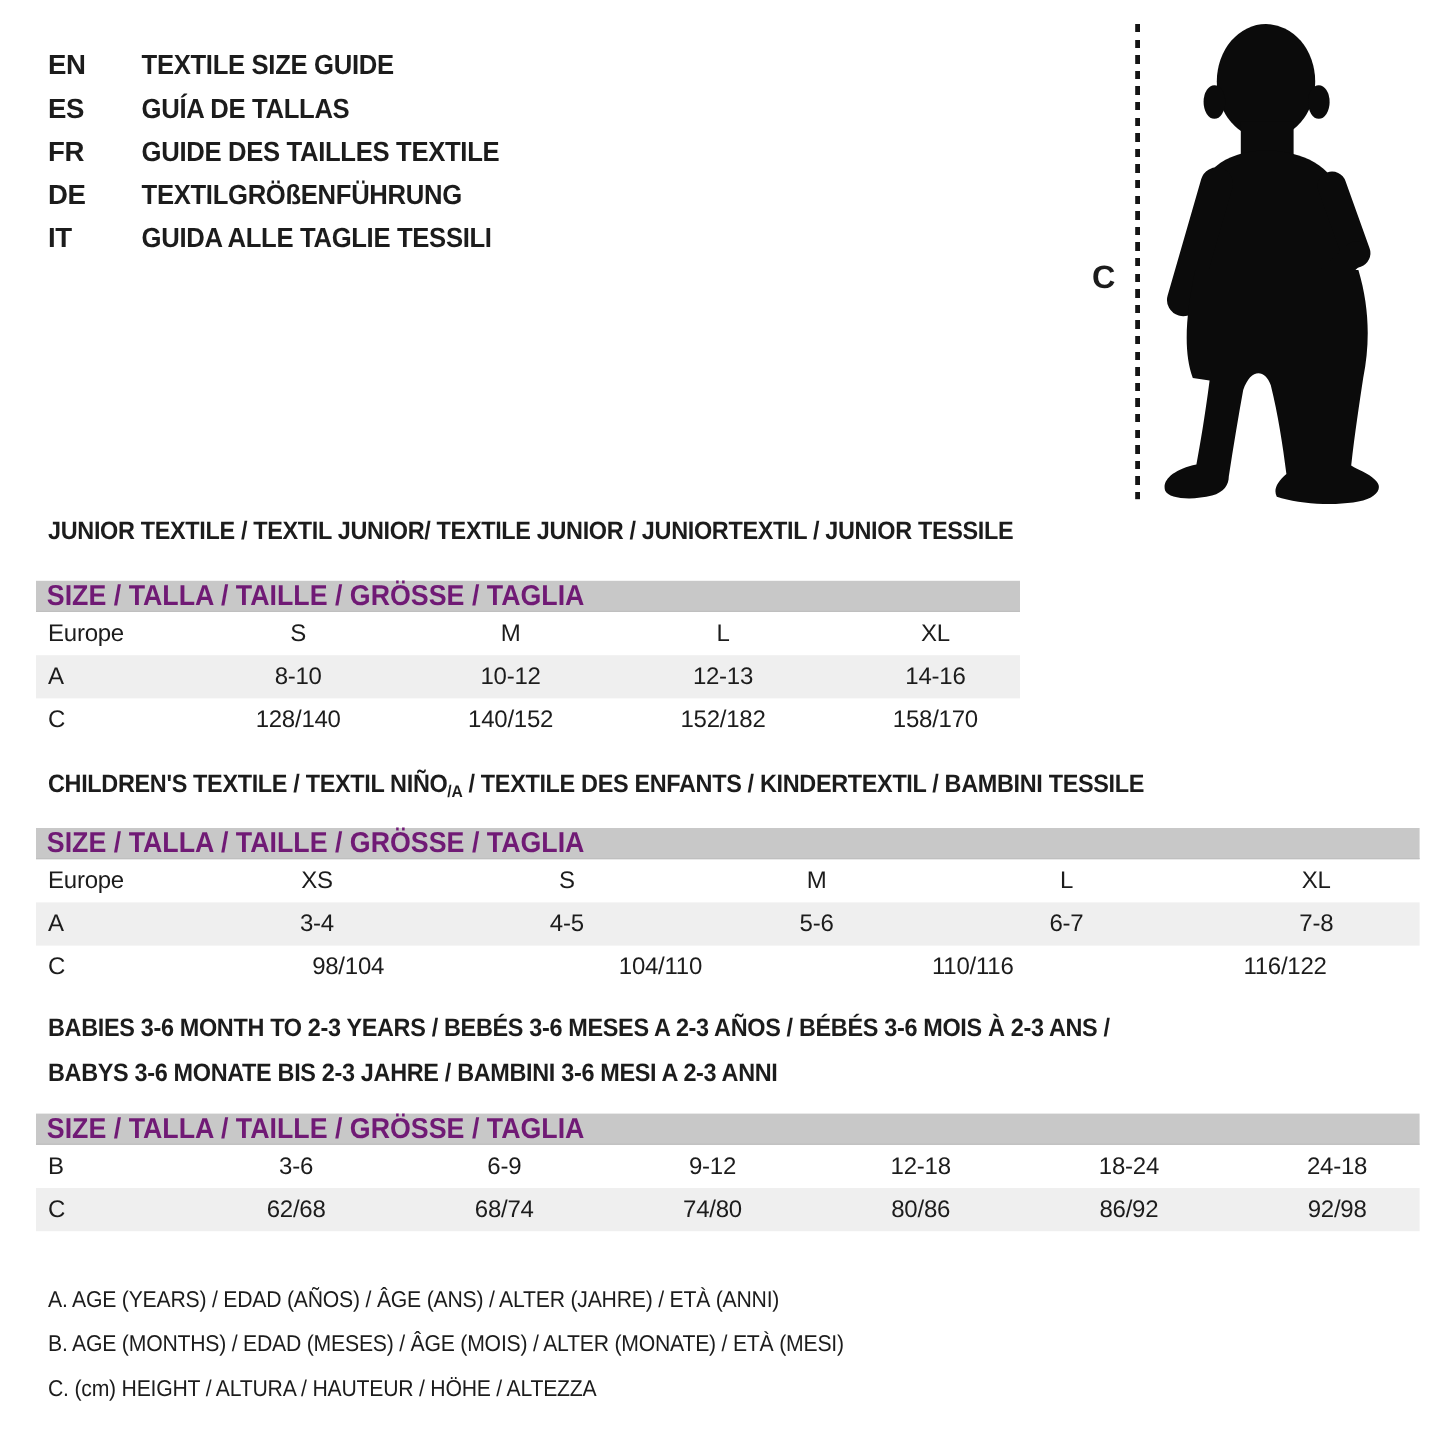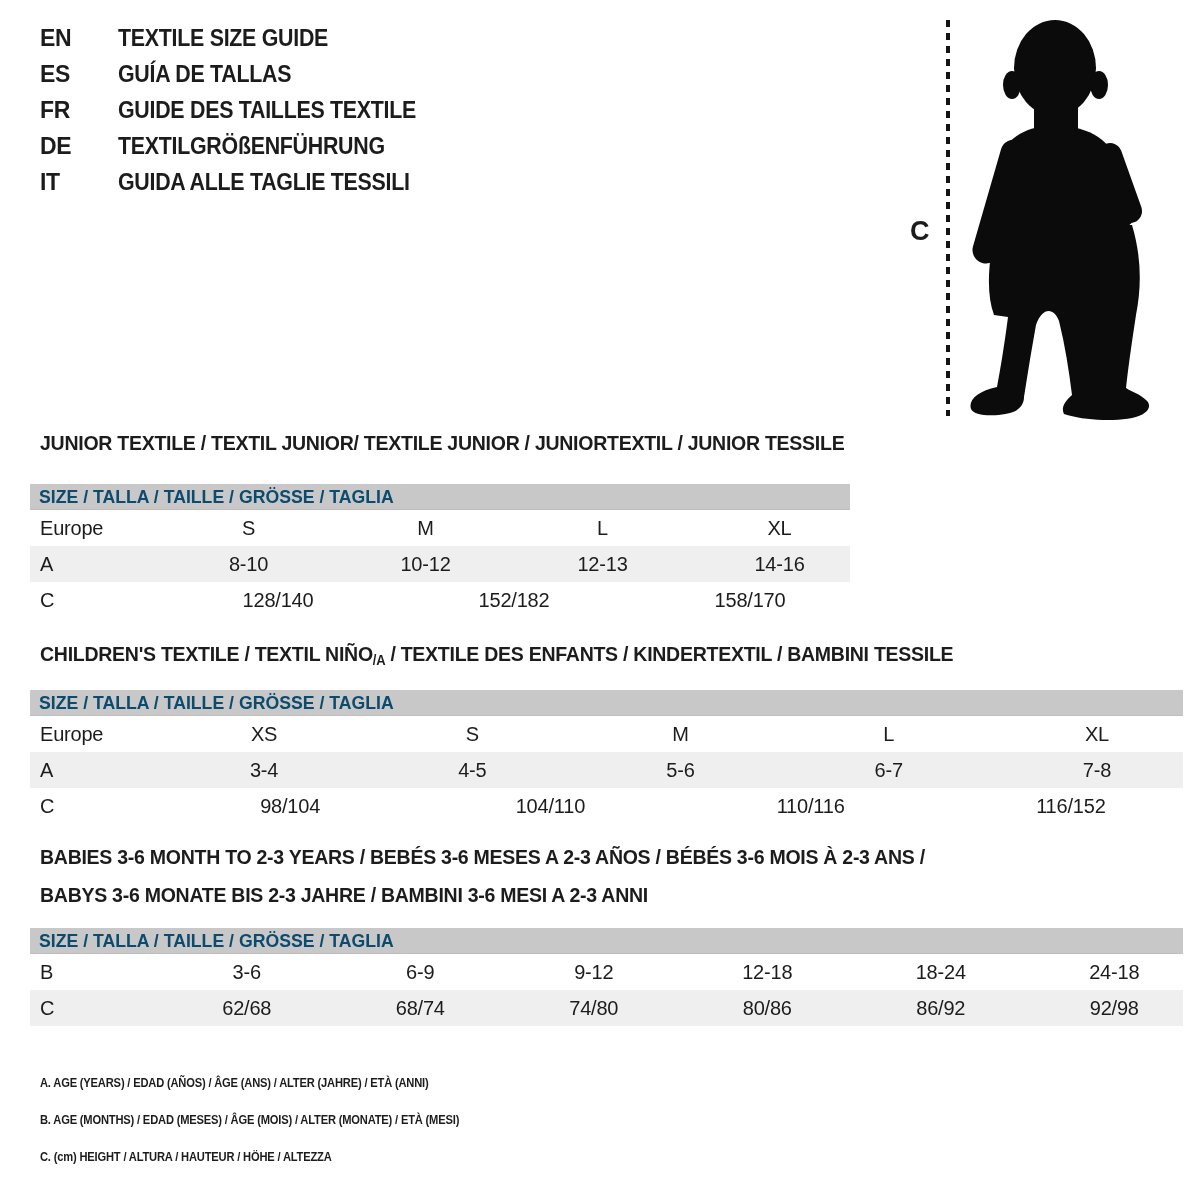--- a/index.html
+++ b/index.html
@@ -5,53 +5,53 @@
   * { margin:0; padding:0; box-sizing:border-box; }
   html,body { background:#ffffff; }
   body { font-family:"Liberation Sans", sans-serif; color:#1c1c1c; }
   .page {
     position:relative; width:1200px; height:1200px; background:#ffffff;
     overflow:hidden;
   }
   .cond { display:inline-block; transform:scaleX(0.93); transform-origin:0 50%; white-space:nowrap; }
 
   
-  .lang-list { position:absolute; left:40px; top:20px; }
+  .lang-list { position:absolute; left:40px; top:36px; }
   .lang-row { display:flex; height:36px; line-height:36px; }
   .lang-code { width:78px; font-weight:700; font-size:23px; letter-spacing:-0.3px; }
   .lang-label { font-weight:700; font-size:23px; letter-spacing:-0.3px; }
 
   
   .measure-label { position:absolute; left:910px; top:216px; font-weight:700; font-size:27px; }
   .measure-line {
     position:absolute; left:946px; top:20px; width:4px; height:396px;
     background:repeating-linear-gradient(to bottom, #141414 0px, #141414 7px, transparent 7px, transparent 13px);
   }
   .figure-svg { position:absolute; left:960px; top:15px; width:210px; height:405px; }
 
   
   .heading { position:absolute; font-weight:700; font-size:21px; letter-spacing:-0.3px; white-space:nowrap; }
   .heading .sub { font-size:14px; vertical-align:-4px; }
   .heading2 { line-height:38px; }
 
   
   .sizetable { position:absolute; left:30px; }
   .band {
-    height:26px; line-height:26px; background:#c8c8c8; color:#0c4a6e;
-    font-weight:700; font-size:19px; padding-left:9px;
+    height:26px; line-height:26px; background:#c8c8c8; color:#701a75;
+    font-weight:700; font-size:24px; padding-left:9px;
     border-bottom:1px solid #bfbfbf;
   }
   .trow { display:flex; height:36px; line-height:36px; font-size:20px; letter-spacing:-0.2px;gap:36px; }
   .trow.shaded { background:#efefef; }
   .tlabel { width:112px; padding-left:10px; }
   .tcell { flex:1; text-align:center; }
 
   
   .legend { position:absolute; left:40px; top:1065px; }
-  .legend-line { height:37px; line-height:37px; font-weight:700; font-size:12px; letter-spacing:-0.2px; }
+  .legend-line { height:37px; line-height:37px; font-weight:400; font-size:19px; letter-spacing:-0.2px; }
 </style>
 </head>
 <body>
 
 <div class="page">
 
   <div class="lang-list">
     <div class="lang-row">
       <span class="lang-code">EN</span>
       <span class="lang-label cond">TEXTILE SIZE GUIDE</span>
@@ -122,20 +122,21 @@
     <div class="trow shaded">
       <span class="tlabel">A</span>
       <span class="tcell">8-10</span>
       <span class="tcell">10-12</span>
       <span class="tcell">12-13</span>
       <span class="tcell">14-16</span>
     </div>
     <div class="trow">
       <span class="tlabel">C</span>
       <span class="tcell">128/140</span>
+      <span class="tcell">140/152</span>
       <span class="tcell">152/182</span>
       <span class="tcell">158/170</span>
     </div>
   </div>
 
   <div class="heading" style="left:40px; top:642px;">
     <span class="cond"><span>CHILDREN'S TEXTILE / TEXTIL NIÑO</span><span class="sub">/A</span><span> / TEXTILE DES ENFANTS / KINDERTEXTIL / BAMBINI TESSILE</span></span>
   </div>
   <div class="sizetable" style="top:690px; width:1153px;">
     <div class="band">
@@ -155,21 +156,21 @@
       <span class="tcell">4-5</span>
       <span class="tcell">5-6</span>
       <span class="tcell">6-7</span>
       <span class="tcell">7-8</span>
     </div>
     <div class="trow">
       <span class="tlabel">C</span>
       <span class="tcell">98/104</span>
       <span class="tcell">104/110</span>
       <span class="tcell">110/116</span>
-      <span class="tcell">116/152</span>
+      <span class="tcell">116/122</span>
     </div>
   </div>
 
   <div class="heading heading2" style="left:40px; top:838px;">
     <div><span class="cond">BABIES 3-6 MONTH TO 2-3 YEARS / BEBÉS 3-6 MESES A 2-3 AÑOS / BÉBÉS 3-6 MOIS À 2-3 ANS /</span></div>
     <div><span class="cond">BABYS 3-6 MONATE BIS 2-3 JAHRE / BAMBINI 3-6 MESI A 2-3 ANNI</span></div>
   </div>
   <div class="sizetable" style="top:928px; width:1153px;">
     <div class="band">
       <span class="cond">SIZE / TALLA / TAILLE / GRÖSSE / TAGLIA</span>

